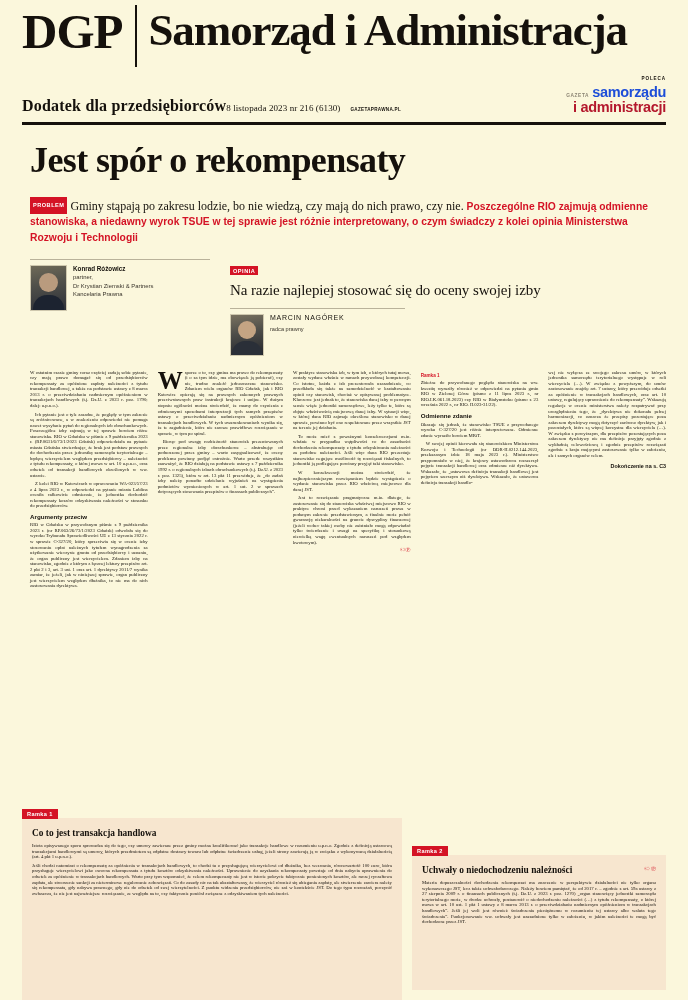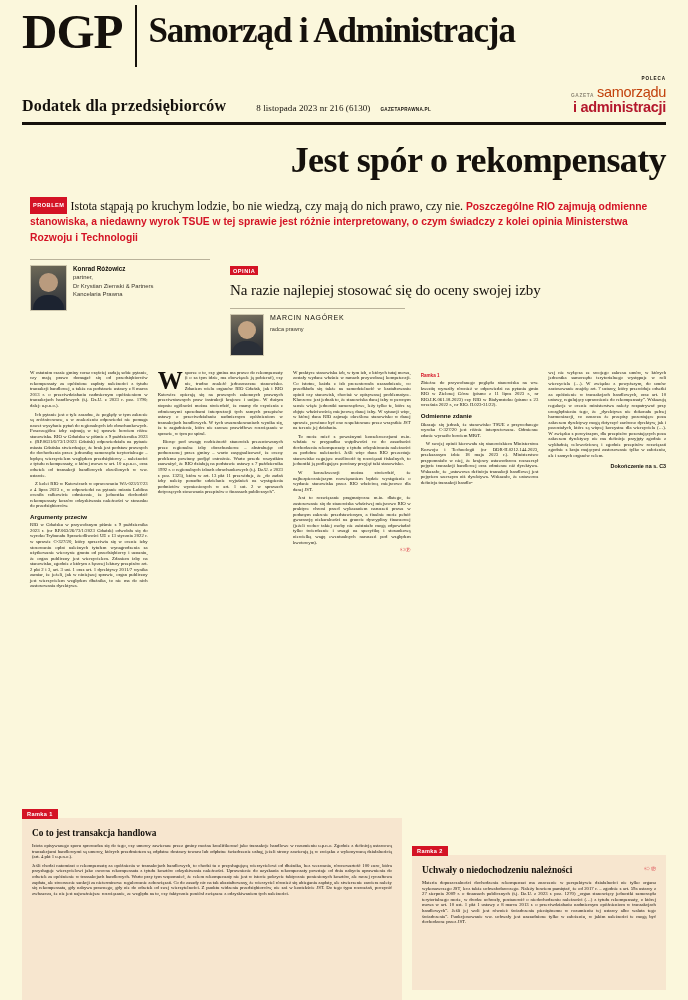--- a/index.html
+++ b/index.html
@@ -15,41 +15,40 @@
   
   .masthead{display:flex;align-items:flex-start;padding-top:7px;}
   .dgp{
     font-family:"Liberation Serif", serif;
     font-weight:bold;font-size:49px;line-height:49px;letter-spacing:-1px;
     color:#15110c;
   }
   .mast-rule{width:2px;background:#15110c;height:62px;margin:0 11px 0 13px;align-self:flex-start;margin-top:-2px;}
   .mast-title{
     font-family:"Liberation Serif", serif;
-    font-weight:bold;font-size:35px;line-height:47px;letter-spacing:-1.1px;
+    font-weight:bold;font-size:45px;line-height:47px;letter-spacing:-1.1px;
     color:#15110c;white-space:nowrap;
   }
   .sub-row{display:flex;align-items:flex-end;margin-top:10px;}
   .sub-left{font-family:"Liberation Serif",serif;font-weight:bold;font-size:16px;letter-spacing:.2px;}
-  .sub-date{font-family:"Liberation Serif",serif;font-size:9px;margin-left:30px;margin-bottom:2px;letter-spacing:.1px;}
+  .sub-date{font-family:"Liberation Serif",serif;font-size:9px;margin-left:0;margin-bottom:2px;letter-spacing:.1px;}
   .sub-site{font-family:"Liberation Sans",sans-serif;font-weight:bold;font-size:4.6px;letter-spacing:.3px;margin-left:10px;margin-bottom:3px;color:#15110c;}
   .brandbox{margin-left:auto;text-align:right;line-height:1;}
   .poleca{font-family:"Liberation Sans",sans-serif;font-weight:bold;font-size:4.6px;letter-spacing:.9px;color:#15110c;margin-bottom:3px;}
   .brandline{display:flex;align-items:baseline;justify-content:flex-end;}
   .brand-gaz{font-family:"Liberation Sans",sans-serif;font-weight:bold;font-size:4.8px;letter-spacing:.6px;color:#8c8574;margin-right:3px;}
-  .brand-big{font-family:"Liberation Sans",sans-serif;font-weight:normal;font-size:14.5px;line-height:15px;color:#c2410c;letter-spacing:-.3px;}
+  .brand-big{font-family:"Liberation Sans",sans-serif;font-weight:bold;font-size:14.5px;line-height:15px;color:#1d4ed8;letter-spacing:-.3px;}
   .brand-big2{font-family:"Liberation Sans",sans-serif;font-weight:bold;font-size:14.5px;line-height:15px;color:#b4182d;letter-spacing:-.3px;text-align:right;}
   .rule-thick{height:3px;background:#15110c;margin-top:7px;}
 
   
   .headline{
     font-family:"Liberation Serif",serif;font-weight:bold;
     font-size:36px;line-height:38px;letter-spacing:-.6px;
     margin:16px 0 0 8px;
-    text-align:right;
   }
   .lead{
     margin:18px 0 0 8px;width:636px;
     font-family:"Liberation Sans",sans-serif;font-weight:bold;
     font-size:10.3px;line-height:15.2px;color:#d41325;
   }
   .lead .tagword{
     display:inline-block;background:#d41325;color:#fff;
     font-family:"Liberation Sans",sans-serif;font-weight:bold;
     font-size:5.6px;letter-spacing:.5px;padding:1.5px 3px 1px;vertical-align:2px;margin-right:3px;
@@ -126,21 +125,21 @@
       <div class="brand-big2">i administracji</div>
     </div>
   </div>
   <div class="rule-thick"></div>
 
   <div class="headline">
     <div>Jest spór o rekompensaty</div>
   </div>
 
   <div class="lead">
-    <span class="tagword">PROBLEM</span><span class="dark">Istota stąpają po kruchym lodzie, bo nie wiedzą, czy mają do nich prawo, czy nie.</span> <span>Poszczególne RIO zajmują odmienne stanowiska, a niedawny wyrok TSUE w tej sprawie jest różnie interpretowany, o czym świadczy z kolei opinia Ministerstwa Rozwoju i Technologii</span>
+    <span class="tagword">PROBLEM</span><span class="dark">Gminy stąpają po zakresu lodzie, bo nie wiedzą, czy mają do nich prawo, czy nie.</span> <span>Poszczególne RIO zajmują odmienne stanowiska, a niedawny wyrok TSUE w tej sprawie jest różnie interpretowany, o czym świadczy z kolei opinia Ministerstwa Rozwoju i Technologii</span>
   </div>
 
   <div class="midrow">
     <div class="authorbox">
       <div class="avatar"></div>
       <div class="authortext">
         <div class="aname">Konrad Różowicz</div>
         <div class="arole">partner,</div>
         <div class="arole">Dr Krystian Ziemski &amp; Partners</div>
         <div class="arole">Kancelaria Prawna</div>

